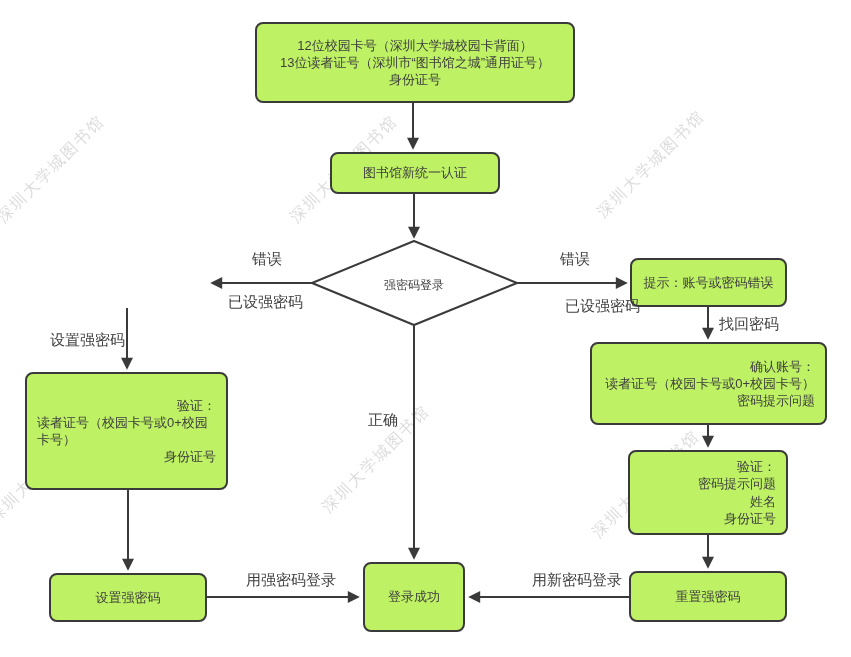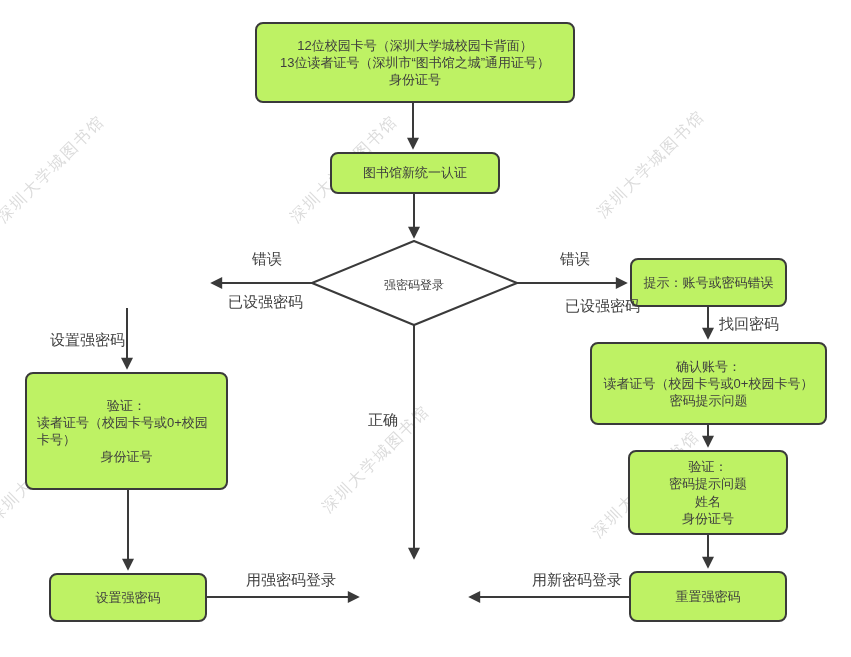--- a/index.html
+++ b/index.html
@@ -31,21 +31,21 @@
     background:#bef264;
     border:2px solid #3a3a3a;
     border-radius:8px;
     font-size:13px;
     line-height:1.32;
     display:flex;
     flex-direction:column;
     justify-content:center;
   }
   .node.center{align-items:center;text-align:center;padding:4px 6px;}
-  .node.left{align-items:center;text-align:left;padding:16px 10px;}
+  .node.left{align-items:flex-end;text-align:left;padding:16px 10px;}
   .node.center .ln{width:100%;}
   .dlabel{
     position:absolute;z-index:2;
     font-size:12px;text-align:center;
   }
   .elabel{
     position:absolute;z-index:2;
     font-size:15px;white-space:nowrap;
   }
 </style>
@@ -100,20 +100,23 @@
   <div class="node left" style="left:25px;top:372px;width:203px;height:118px">
     <div class="ln">验证：</div>
     <div class="ln">读者证号（校园卡号或0+校园卡号）</div>
     <div class="ln">身份证号</div>
   </div>
 
   <div class="node center" style="left:49px;top:573px;width:158px;height:49px">
     <div class="ln">设置强密码</div>
   </div>
 
+  <div class="node center" style="left:363px;top:562px;width:102px;height:70px">
+    <div class="ln">登录成功</div>
+  </div>
 
   <div class="node center" style="left:630px;top:258px;width:157px;height:49px">
     <div class="ln">提示：账号或密码错误</div>
   </div>
 
   <div class="node left" style="left:590px;top:342px;width:237px;height:83px">
     <div class="ln">确认账号：</div>
     <div class="ln">读者证号（校园卡号或0+校园卡号）</div>
     <div class="ln">密码提示问题</div>
   </div>

